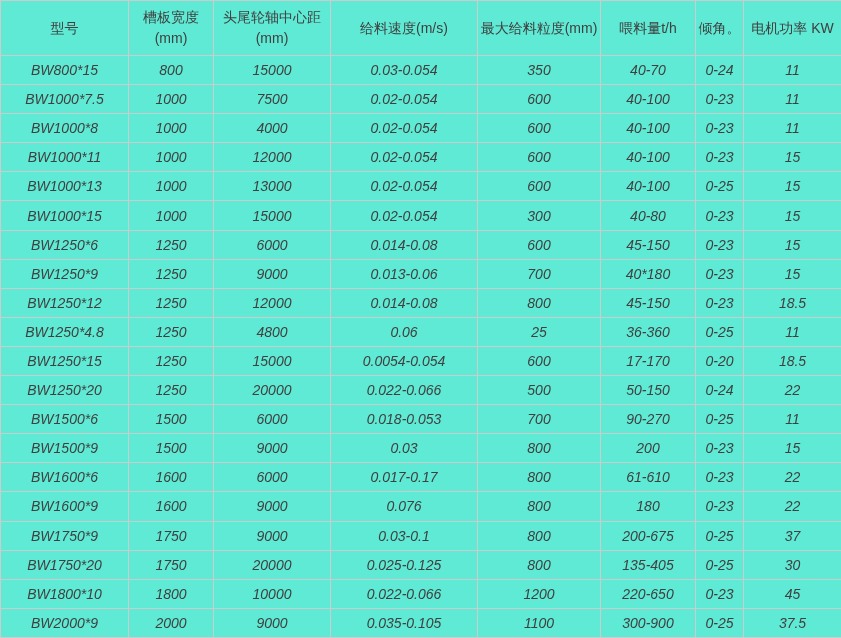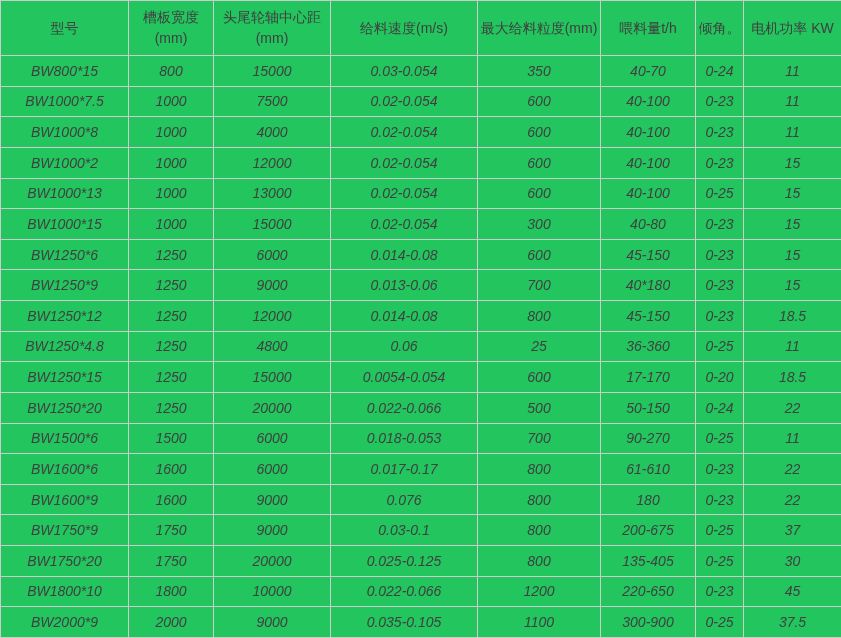--- a/index.html
+++ b/index.html
@@ -11,21 +11,21 @@
     width: 841px;
     height: 638px;
     font-family: "Liberation Sans", "DejaVu Sans", sans-serif;
     color: #404040;
   }
   table.spec-table {
     width: 841px;
     height: 638px;
     border-collapse: collapse;
     table-layout: fixed;
-    background: #22c55e;
+    background: #5eead4;
   }
   table.spec-table th,
   table.spec-table td {
     border: 1px solid #cccccc;
     text-align: center;
     vertical-align: middle;
     font-size: 14px;
     font-weight: normal;
     color: #404040;
     padding: 0 2px;
@@ -95,21 +95,21 @@
         <td>BW1000*8</td>
         <td>1000</td>
         <td>4000</td>
         <td>0.02-0.054</td>
         <td>600</td>
         <td>40-100</td>
         <td>0-23</td>
         <td>11</td>
       </tr>
       <tr>
-        <td>BW1000*2</td>
+        <td>BW1000*11</td>
         <td>1000</td>
         <td>12000</td>
         <td>0.02-0.054</td>
         <td>600</td>
         <td>40-100</td>
         <td>0-23</td>
         <td>15</td>
       </tr>
       <tr>
         <td>BW1000*13</td>
@@ -195,20 +195,30 @@
         <td>BW1500*6</td>
         <td>1500</td>
         <td>6000</td>
         <td>0.018-0.053</td>
         <td>700</td>
         <td>90-270</td>
         <td>0-25</td>
         <td>11</td>
       </tr>
       <tr>
+        <td>BW1500*9</td>
+        <td>1500</td>
+        <td>9000</td>
+        <td>0.03</td>
+        <td>800</td>
+        <td>200</td>
+        <td>0-23</td>
+        <td>15</td>
+      </tr>
+      <tr>
         <td>BW1600*6</td>
         <td>1600</td>
         <td>6000</td>
         <td>0.017-0.17</td>
         <td>800</td>
         <td>61-610</td>
         <td>0-23</td>
         <td>22</td>
       </tr>
       <tr>

